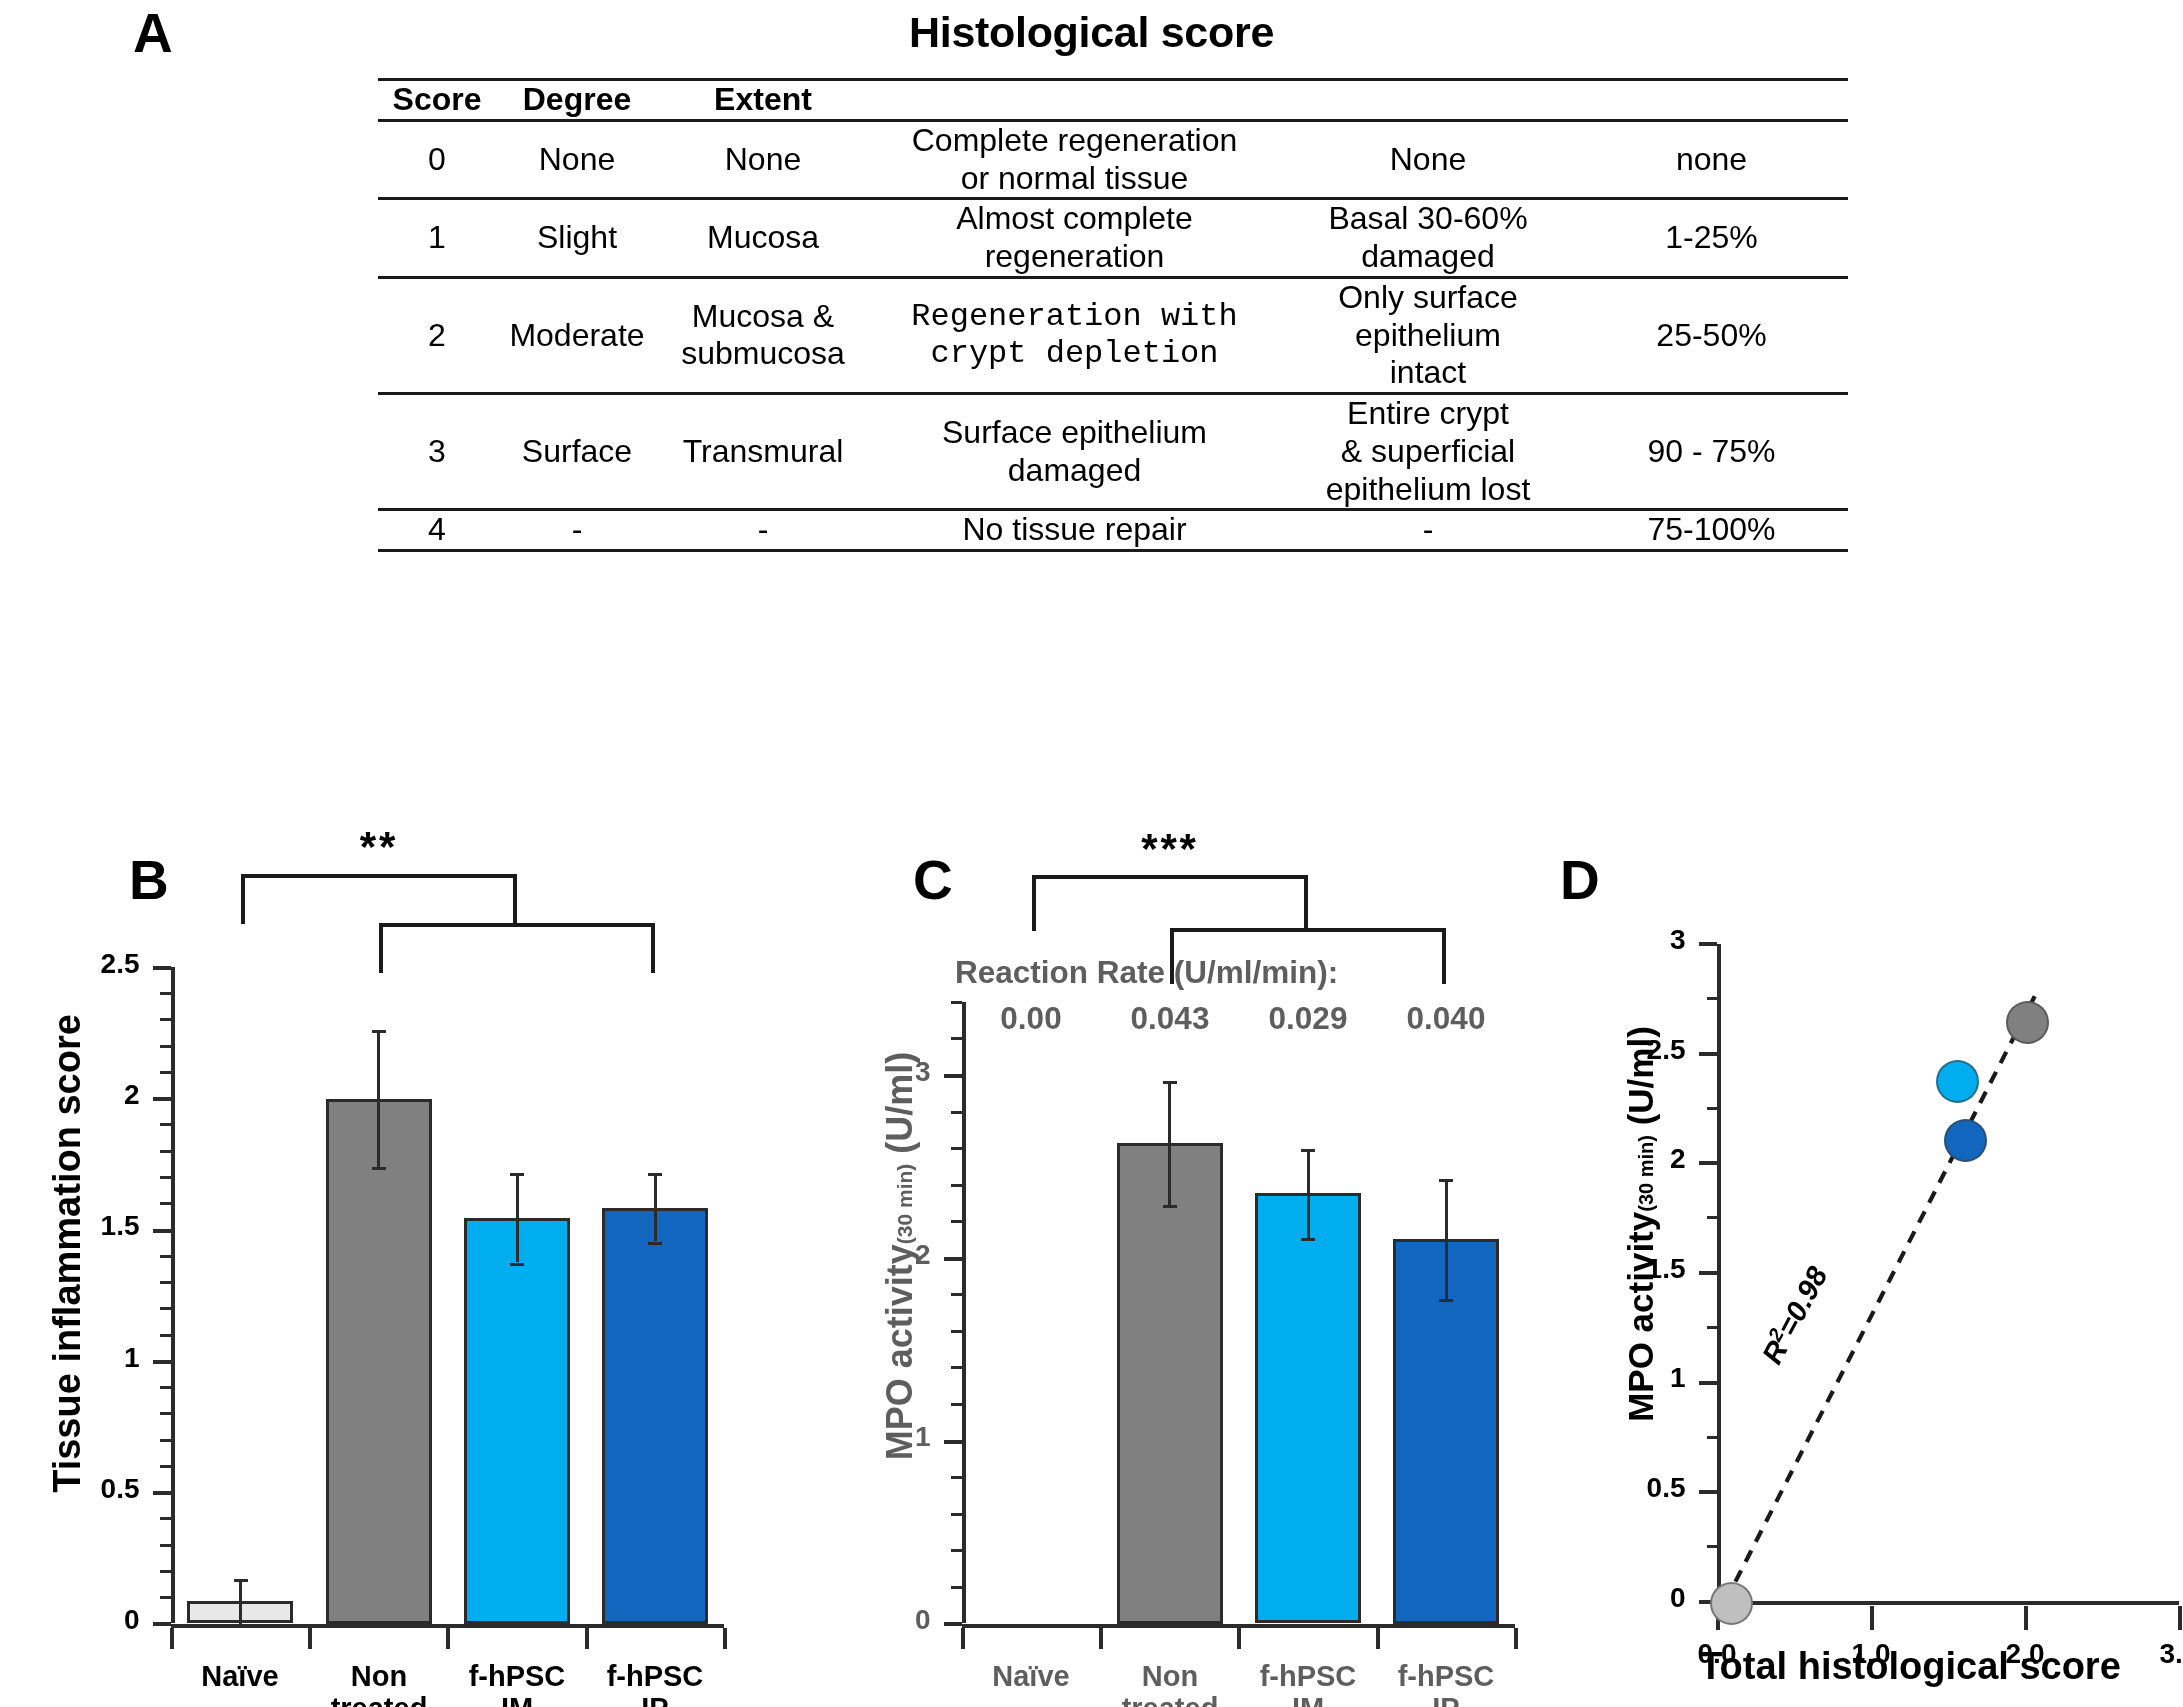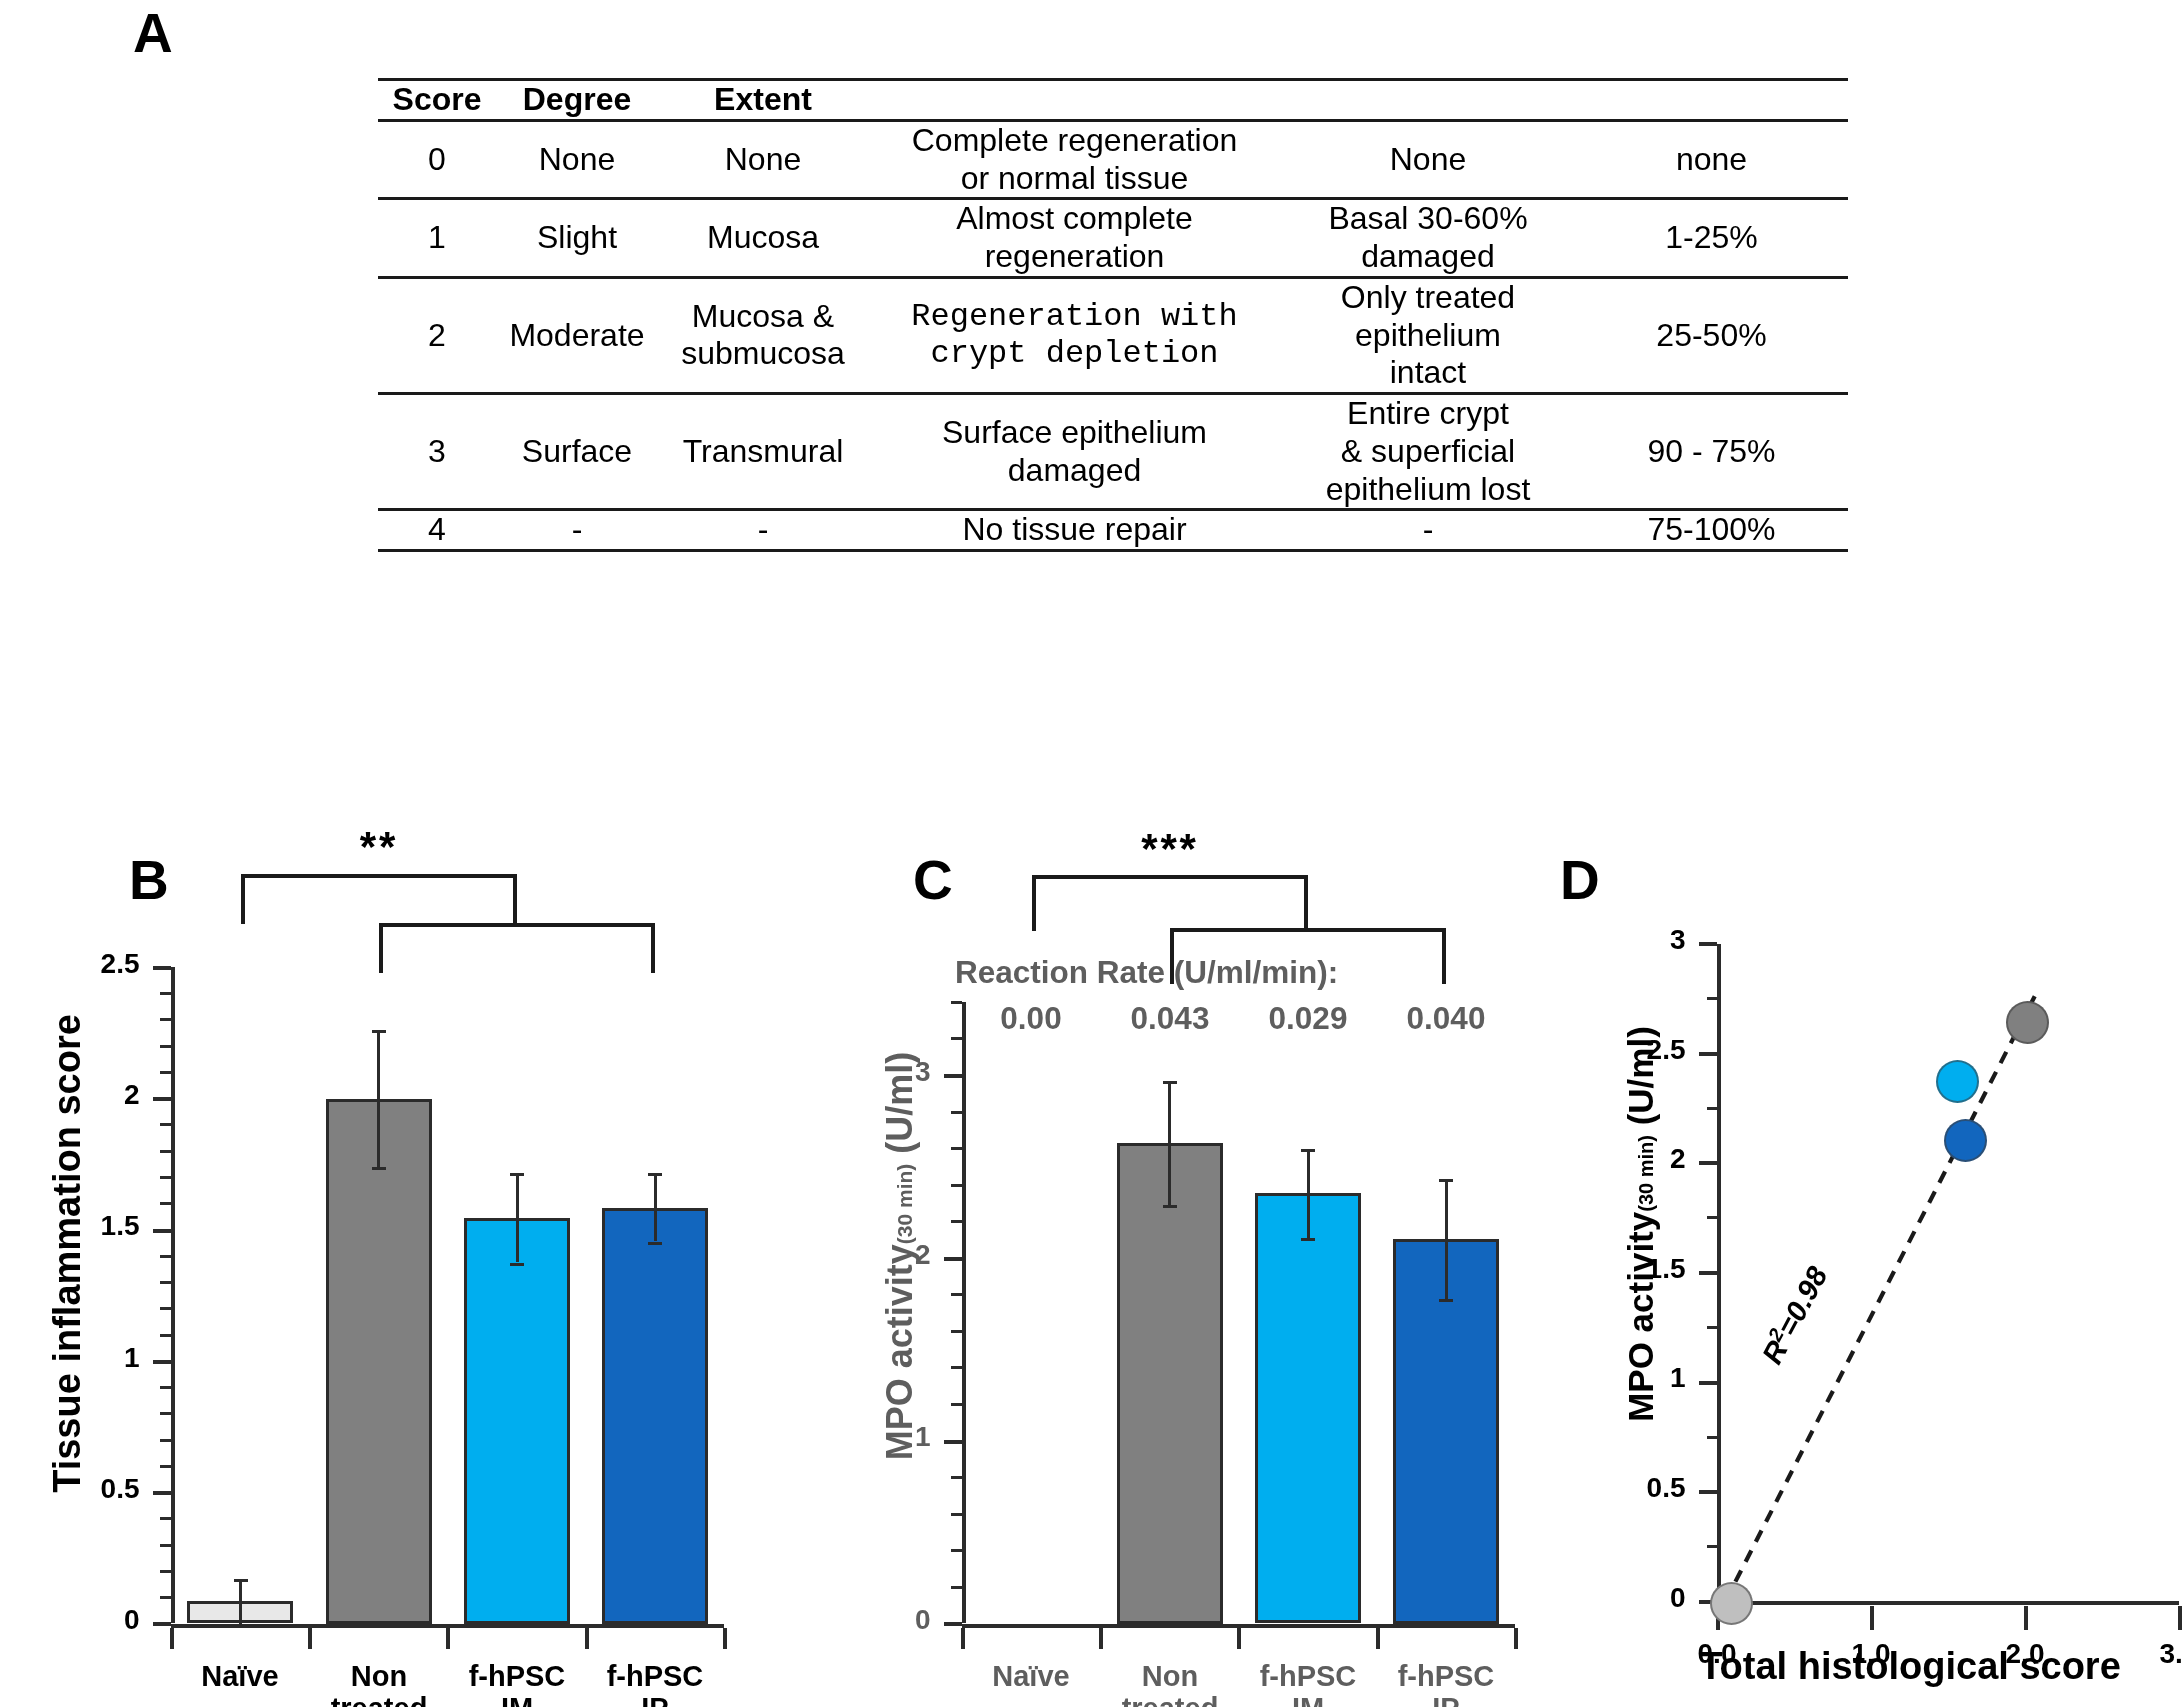--- a/index.html
+++ b/index.html
@@ -83,20 +83,21 @@
     transform:rotate(-62deg);transform-origin:left bottom;white-space:nowrap;
   }
   #r2-label sup{font-size:19.6px;}
 </style>
 </head>
 <body>
 
 <div id="panel-a">
   <div class="panel-letter" style="left:133px;top:5.6px;">A</div>
 
+  <div id="figure-title">Histological score</div>
 
   <table id="hist-table">
     <tbody>
 
     <tr class="sub-row">
       <td class="col-score rule" style="border-top:3.5px solid #1a1a1a;font-weight:bold;">Score</td>
       <td class="col-degree rule" style="border-top:3.5px solid #1a1a1a;font-weight:bold;">Degree</td>
       <td class="col-extent rule" style="border-top:3.5px solid #1a1a1a;font-weight:bold;">Extent</td>
       <td class="col-regen rule" style="border-top:3.5px solid #1a1a1a;"></td>
       <td class="col-crypt rule" style="border-top:3.5px solid #1a1a1a;"></td>
@@ -124,21 +125,21 @@
       <td>1-25%</td>
     </tr>
 
     <tr class="body-row rule">
       <td>2</td>
       <td>Moderate</td>
       <td style="white-space:pre-line;">Mucosa &amp;
 submucosa</td>
       <td style="white-space:pre-line;font-family:Liberation Mono, monospace;">Regeneration with
 crypt depletion</td>
-      <td style="white-space:pre-line;">Only treated
+      <td style="white-space:pre-line;">Only surface
 epithelium
 intact</td>
       <td>25-50%</td>
     </tr>
 
     <tr class="body-row rule">
       <td>3</td>
       <td>Surface</td>
       <td>Transmural</td>
       <td style="white-space:pre-line;">Surface epithelium

